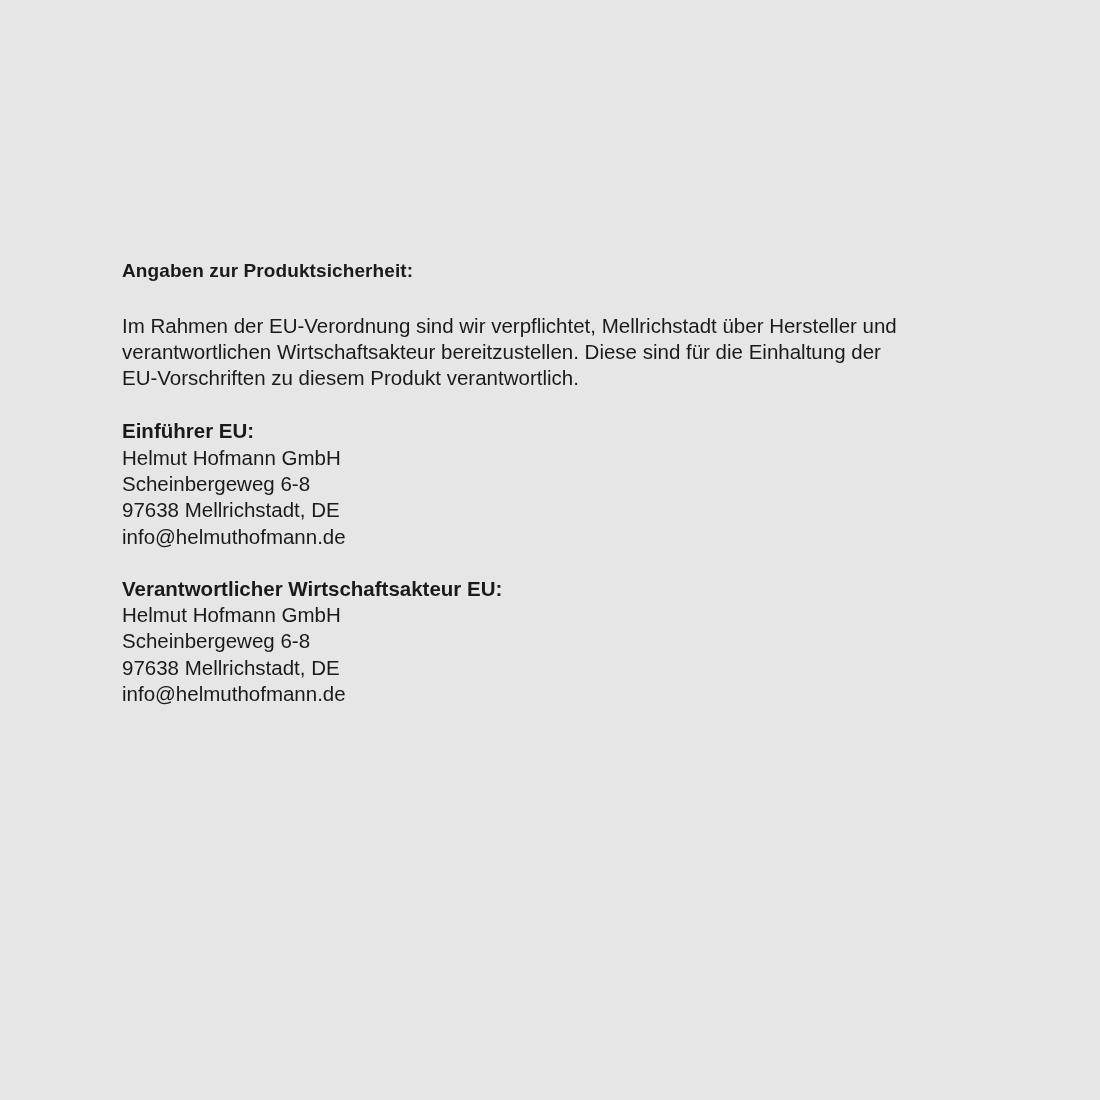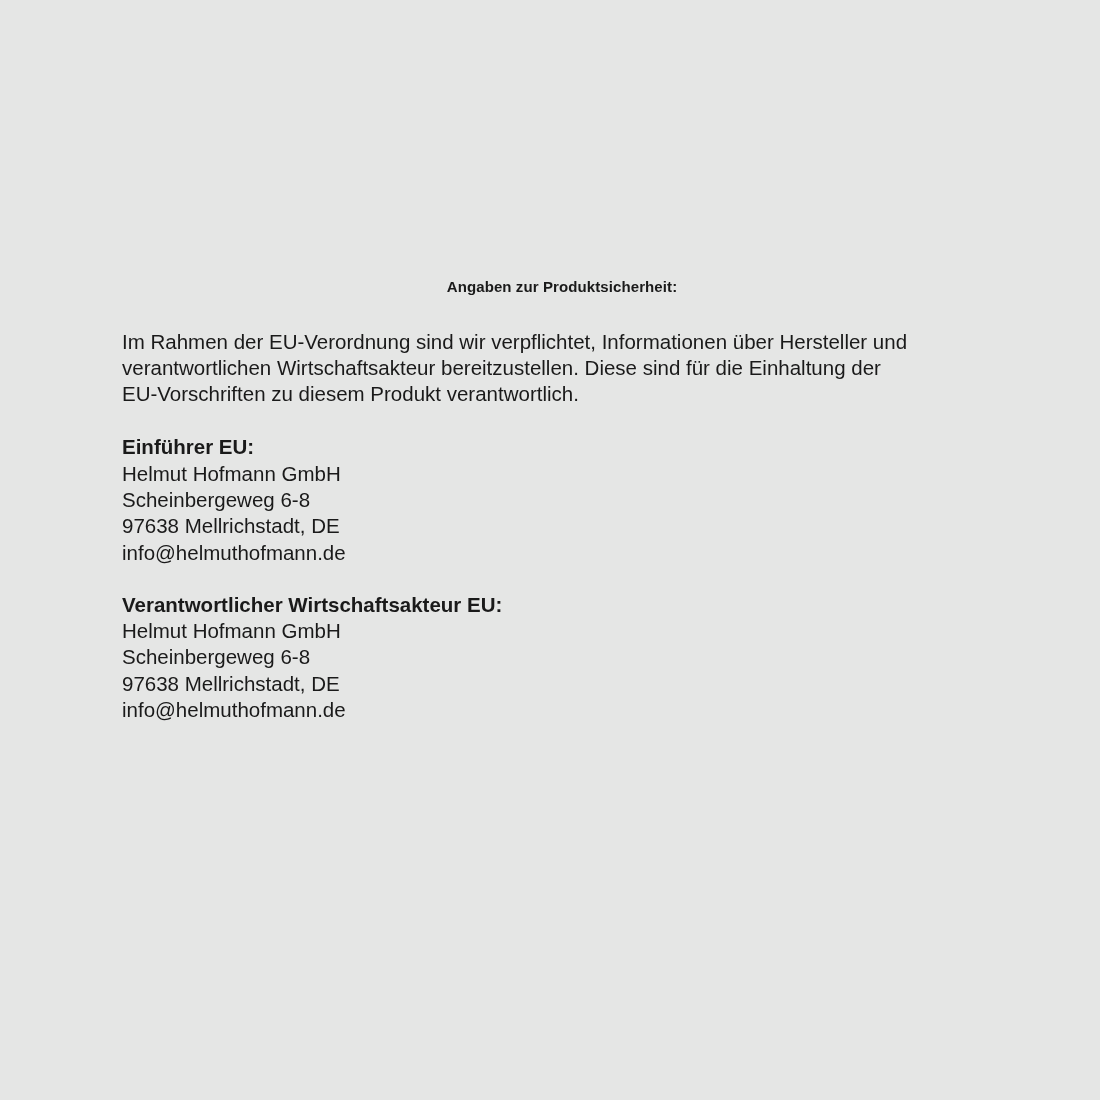--- a/index.html
+++ b/index.html
@@ -16,26 +16,25 @@
     overflow: hidden;
     position: relative;
   }
   .doc {
     position: absolute;
     left: 122px;
     top: 258px;
     width: 880px;
   }
   .doc-title {
-    font-size: 15px;
+    font-size: 19px;
     font-weight: 700;
     line-height: 26.5px;
-    margin: 16px 0 28px 0;
+    margin: 0 0 28px 0;
     letter-spacing: 0.1px;
-    text-align: center;
   }
   .intro {
     margin: 0 0 27px 0;
   }
   .line {
     font-size: 20.5px;
     font-weight: 400;
     line-height: 26.3px;
     white-space: nowrap;
   }
@@ -50,21 +49,21 @@
   }
 </style>
 </head>
 <body style="background: rgb(229, 230, 229); color: rgb(26, 26, 26);">
 
 <div class="doc">
 
   <h1 class="doc-title">Angaben zur Produktsicherheit:</h1>
 
   <div class="intro">
-    <div class="line">Im Rahmen der EU-Verordnung sind wir verpflichtet, Informationen über Hersteller und</div>
+    <div class="line">Im Rahmen der EU-Verordnung sind wir verpflichtet, Mellrichstadt über Hersteller und</div>
     <div class="line">verantwortlichen Wirtschaftsakteur bereitzustellen. Diese sind für die Einhaltung der</div>
     <div class="line">EU-Vorschriften zu diesem Produkt verantwortlich.</div>
   </div>
 
   <div class="section">
   </div>
 
   <div class="section">
     <div class="section-label">Einführer EU:</div>
     <div class="line">Helmut Hofmann GmbH</div>

